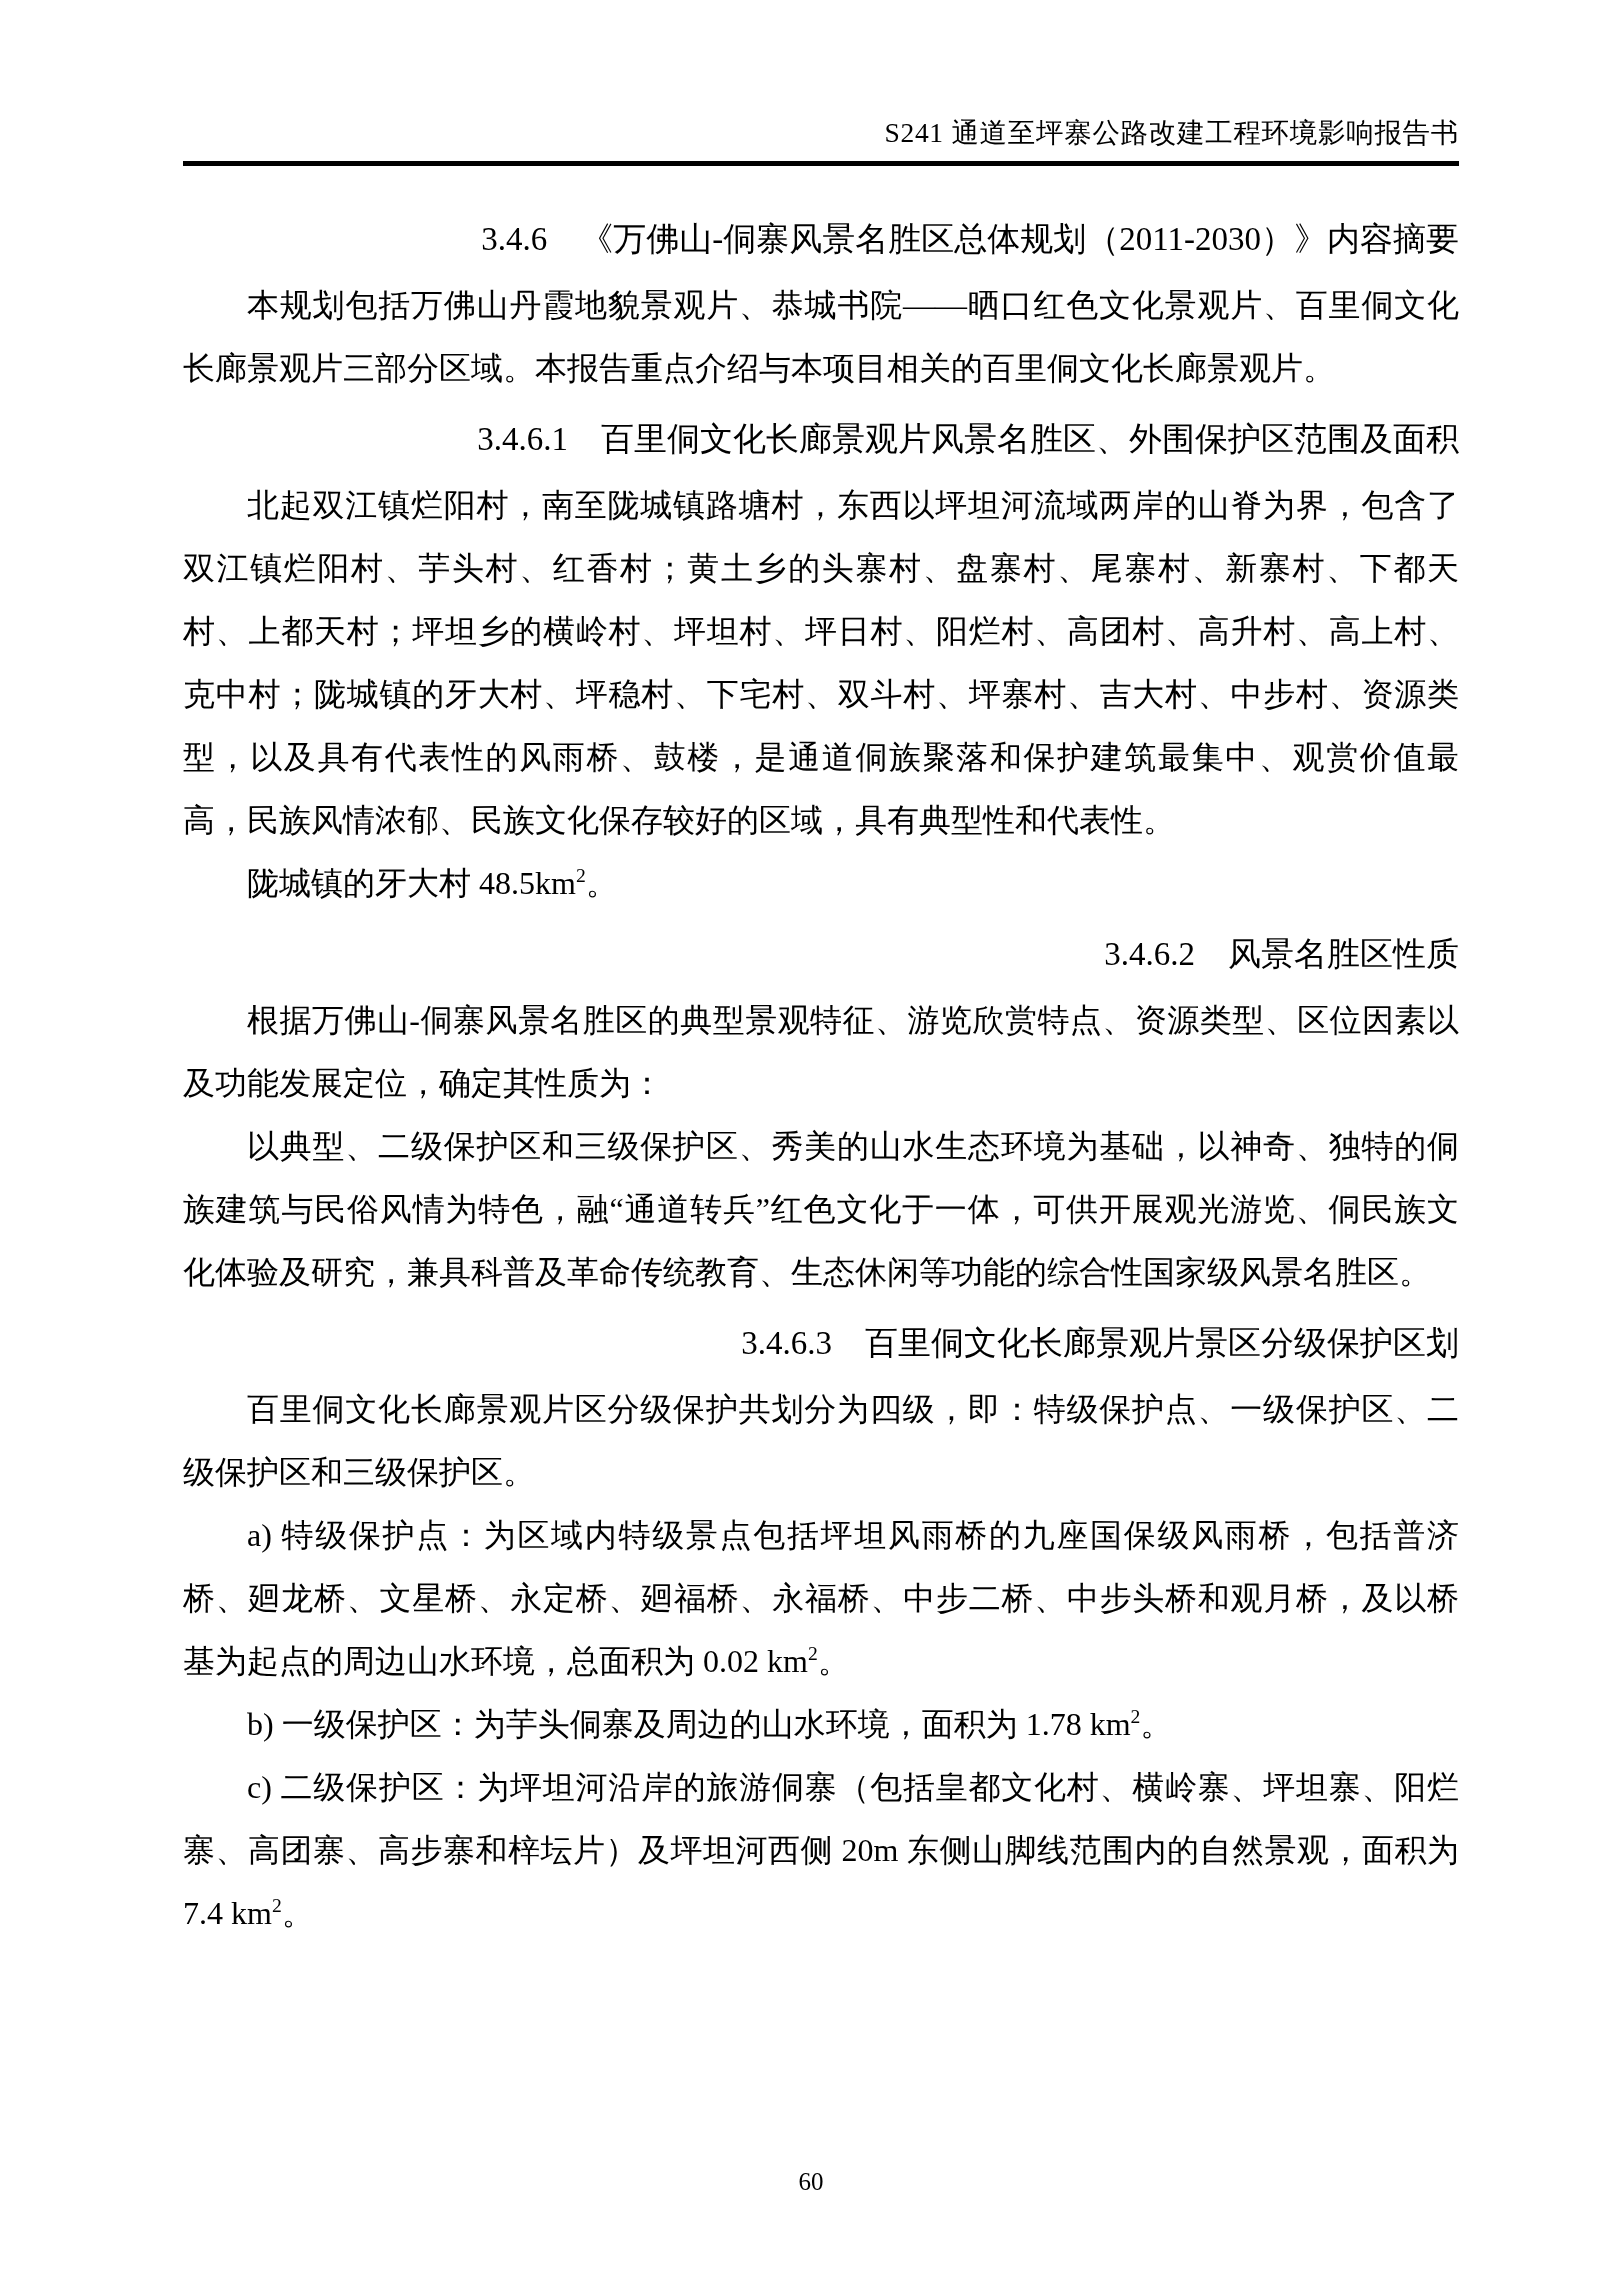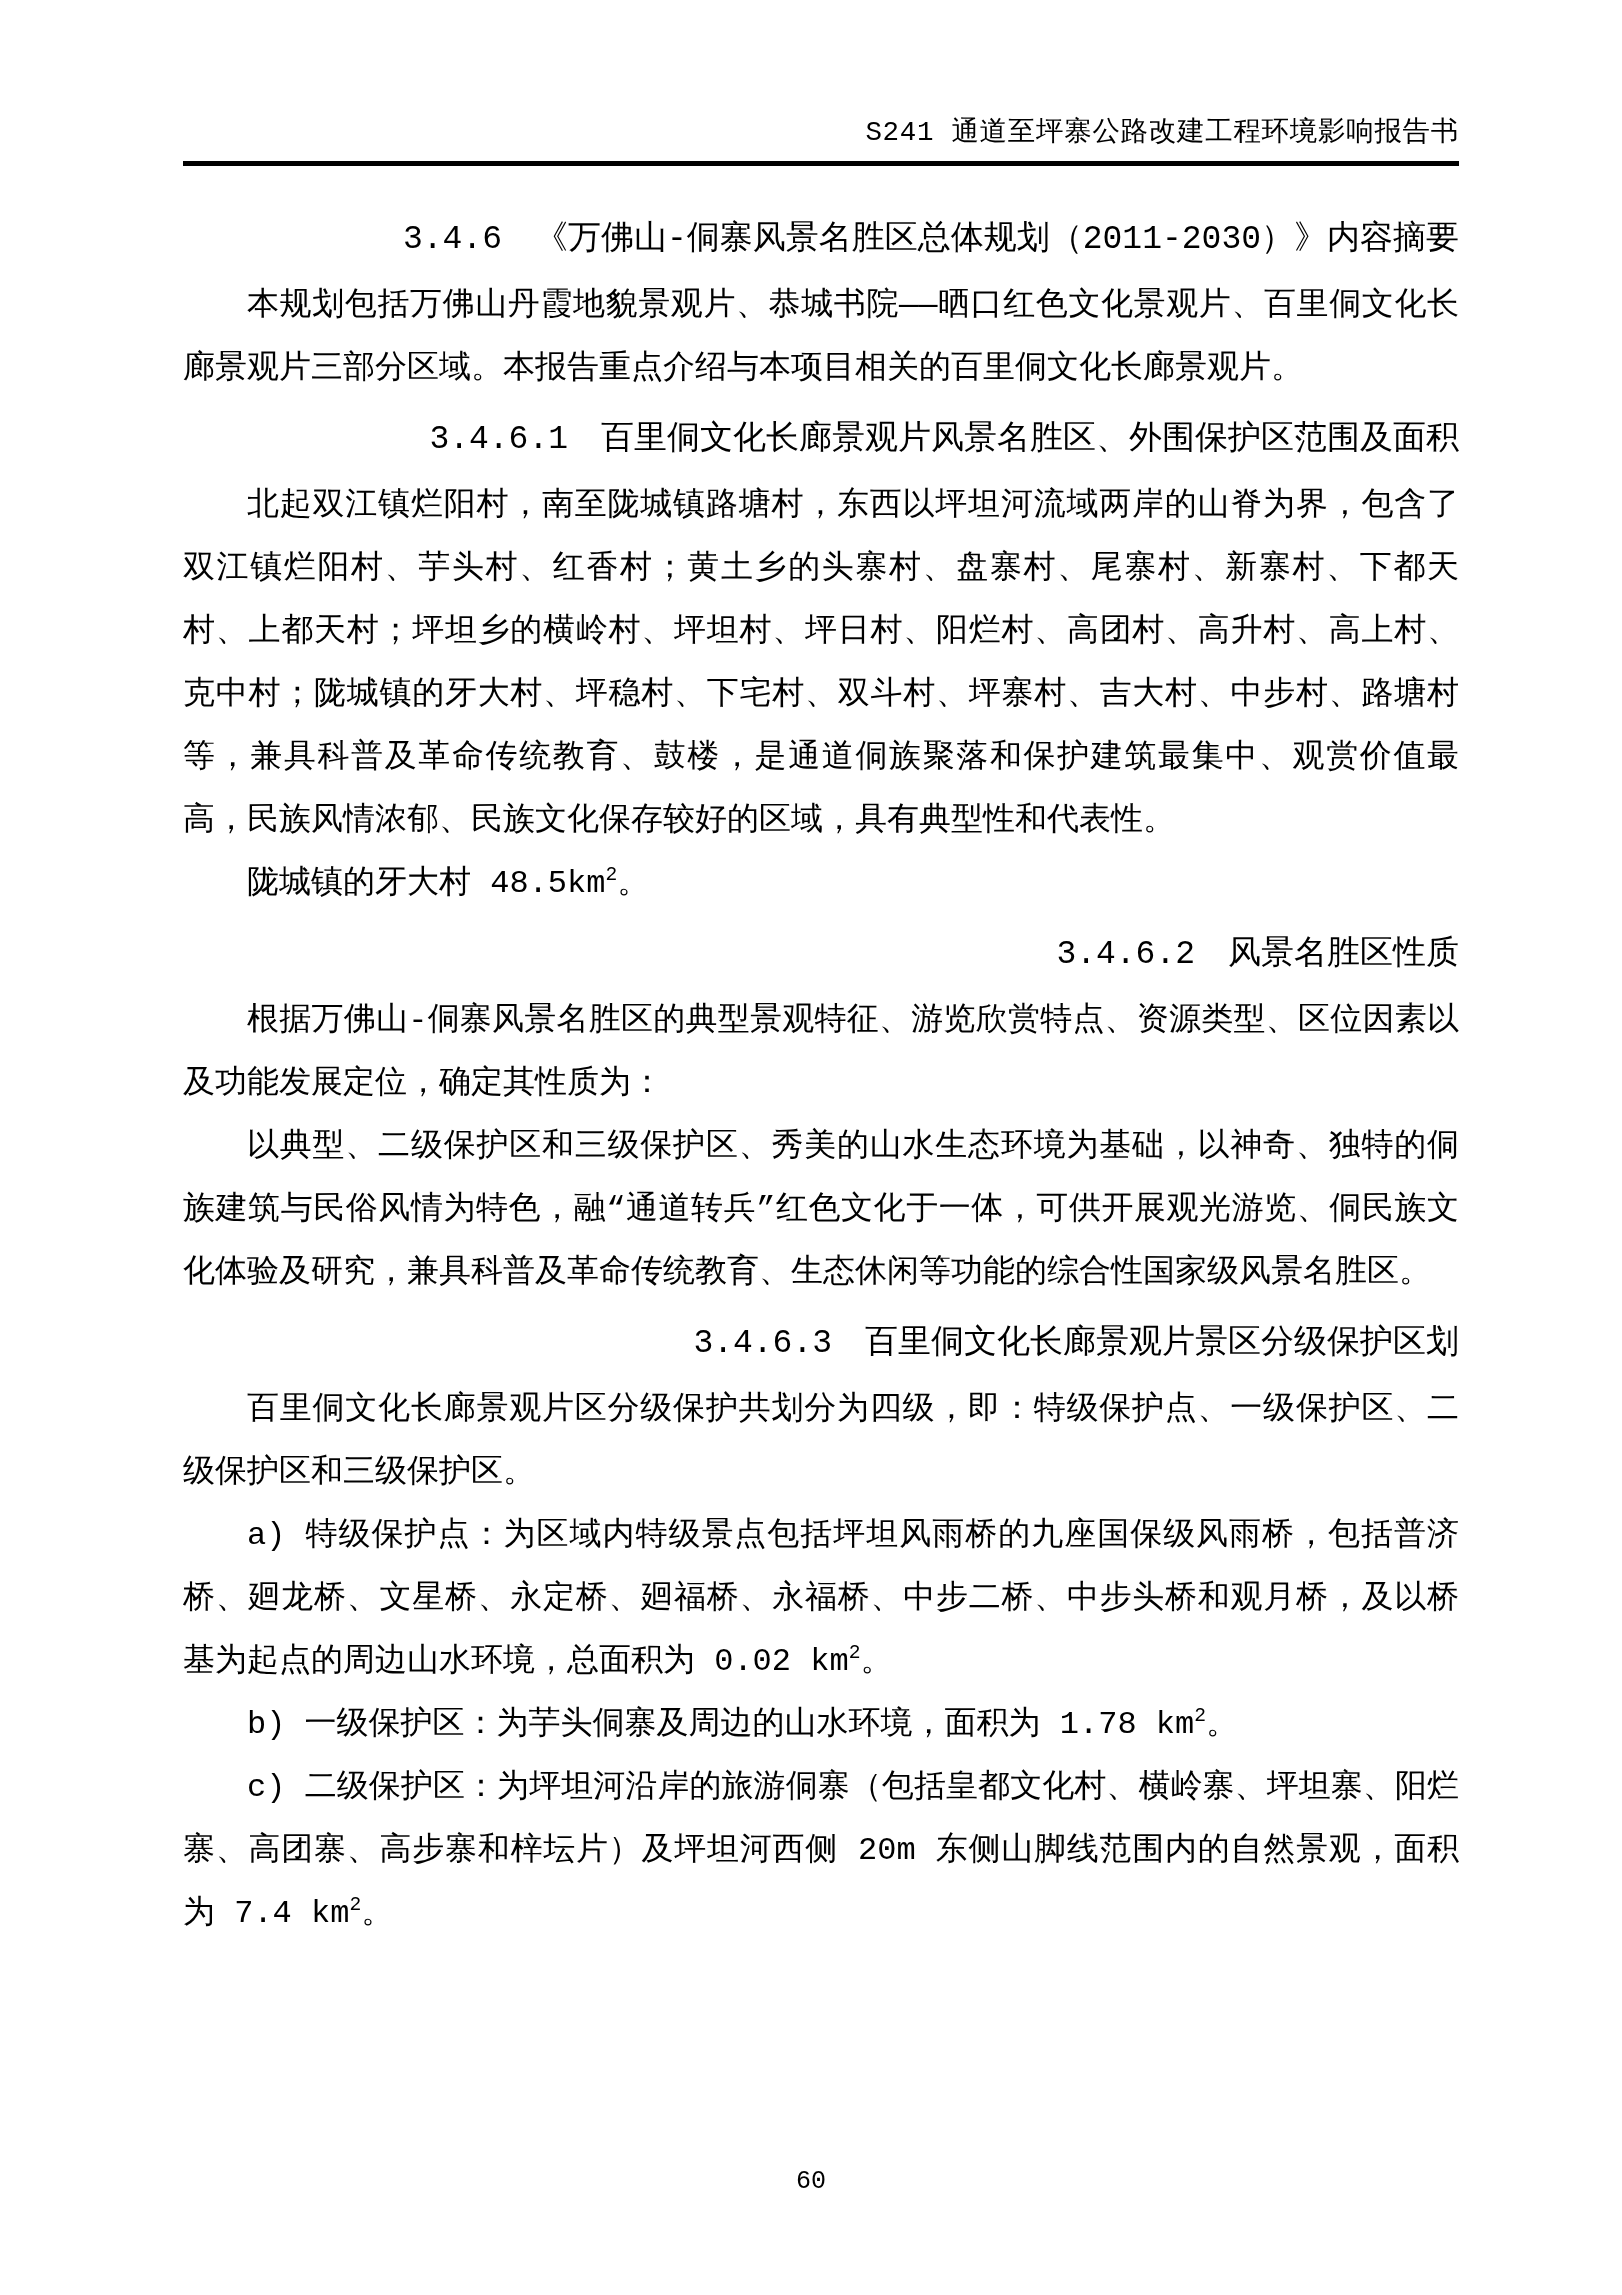--- a/index.html
+++ b/index.html
@@ -2,21 +2,21 @@
 <html lang="zh" style="font-size:10.5px"><head>
 <meta charset="utf-8">
 <style>
   html,body{margin:0;padding:0;background:#888;}
   .page{
     position:relative;
     width:1622px;
     height:2295px;
     margin:0 auto;
     background:#ffffff;
-    font-family:Liberation Mono, monospace;
+    font-family:Liberation Serif, serif;
     color:#000;
     overflow:hidden;
   }
   .content{
     position:absolute;
     left:183px;
     width:1276px;
     top:116px;
   }
   .pagehead{
@@ -71,21 +71,21 @@
     </div>
 
     <div class="body">
 
       <p class="heading">3.4.6　《万佛山-侗寨风景名胜区总体规划（2011-2030）》内容摘要</p>
 
       <p class="para">本规划包括万佛山丹霞地貌景观片、恭城书院——晒口红色文化景观片、百里侗文化长廊景观片三部分区域。本报告重点介绍与本项目相关的百里侗文化长廊景观片。</p>
 
       <p class="heading">3.4.6.1　百里侗文化长廊景观片风景名胜区、外围保护区范围及面积</p>
 
-      <p class="para">北起双江镇烂阳村，南至陇城镇路塘村，东西以坪坦河流域两岸的山脊为界，包含了双江镇烂阳村、芋头村、红香村；黄土乡的头寨村、盘寨村、尾寨村、新寨村、下都天村、上都天村；坪坦乡的横岭村、坪坦村、坪日村、阳烂村、高团村、高升村、高上村、克中村；陇城镇的牙大村、坪稳村、下宅村、双斗村、坪寨村、吉大村、中步村、路塘村等，兼具科普及革命传统教育、鼓楼，是通道侗族聚落和保护建筑最集中、观赏价值最高，民族风情浓郁、民族文化保存较好的区域，具有典型性和代表性。</p>
+      <p class="para">北起双江镇烂阳村，南至陇城镇路塘村，东西以坪坦河流域两岸的山脊为界，包含了双江镇烂阳村、芋头村、红香村；黄土乡的头寨村、盘寨村、尾寨村、新寨村、下都天村、上都天村；坪坦乡的横岭村、坪坦村、坪日村、阳烂村、高团村、高升村、高上村、克中村；陇城镇的牙大村、坪稳村、下宅村、双斗村、坪寨村、吉大村、中步村、资源类型，以及具有代表性的风雨桥、鼓楼，是通道侗族聚落和保护建筑最集中、观赏价值最高，民族风情浓郁、民族文化保存较好的区域，具有典型性和代表性。</p>
 
       <p class="para"><span>陇城镇的牙大村 48.5km</span><sup>2</sup><span>。</span></p>
 
 
       <p class="heading">3.4.6.2　风景名胜区性质</p>
 
       <p class="para">根据万佛山-侗寨风景名胜区的典型景观特征、游览欣赏特点、资源类型、区位因素以及功能发展定位，确定其性质为：</p>
 
       <p class="para">以典型、二级保护区和三级保护区、秀美的山水生态环境为基础，以神奇、独特的侗族建筑与民俗风情为特色，融“通道转兵”红色文化于一体，可供开展观光游览、侗民族文化体验及研究，兼具科普及革命传统教育、生态休闲等功能的综合性国家级风景名胜区。</p>
 

